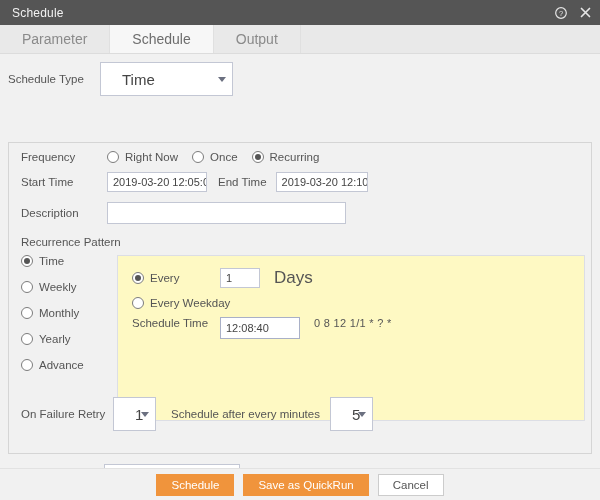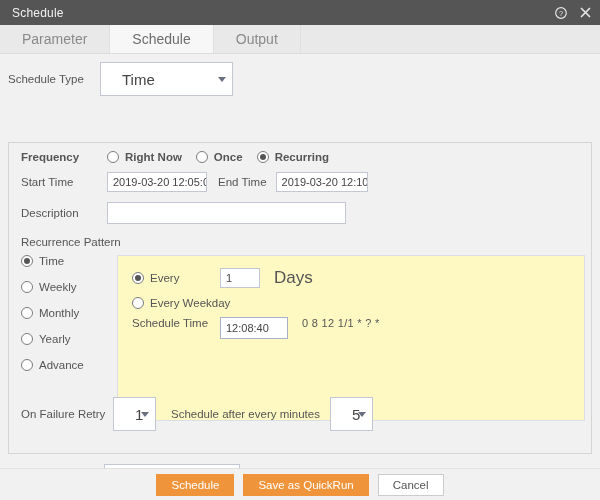--- a/index.html
+++ b/index.html
@@ -129,21 +129,20 @@
     position: absolute;
     left: 8px; top: 88px;
     width: 584px; height: 312px;
     background: #f1f1f1;
     border: 1px solid #d5d5d5;
   }
 
   .row-frequency {
     display: flex; align-items: flex-end;
     padding: 8px 0 0 12px;
-    font-weight: bold;
   }
   .row-frequency .lbl { width: 86px; }
 
   .radio {
     display: inline-flex;
     align-items: center;
     gap: 6px;
     font-size: 11.5px;
     color: #555555;
     cursor: pointer;
@@ -222,21 +221,21 @@
 
   .rr-row2 {
     display: flex; align-items: center;
     padding: 9px 0 0 14px;
   }
   .rr-row3 {
     display: flex; 
     padding: 8px 0 0 14px;
   }
   .rr-row3 .lbl { width: 88px; }
-  .tb-schedtime { width: 68px; height: 22px; border-color: #a9b0c7; }
+  .tb-schedtime { width: 80px; height: 22px; border-color: #a9b0c7; }
   .cron {
     margin-left: 14px;
     font-size: 11px;
     color: #555555;
     letter-spacing: .3px;
   }
 
   
   .row-retry {
     display: flex; align-items: center;

